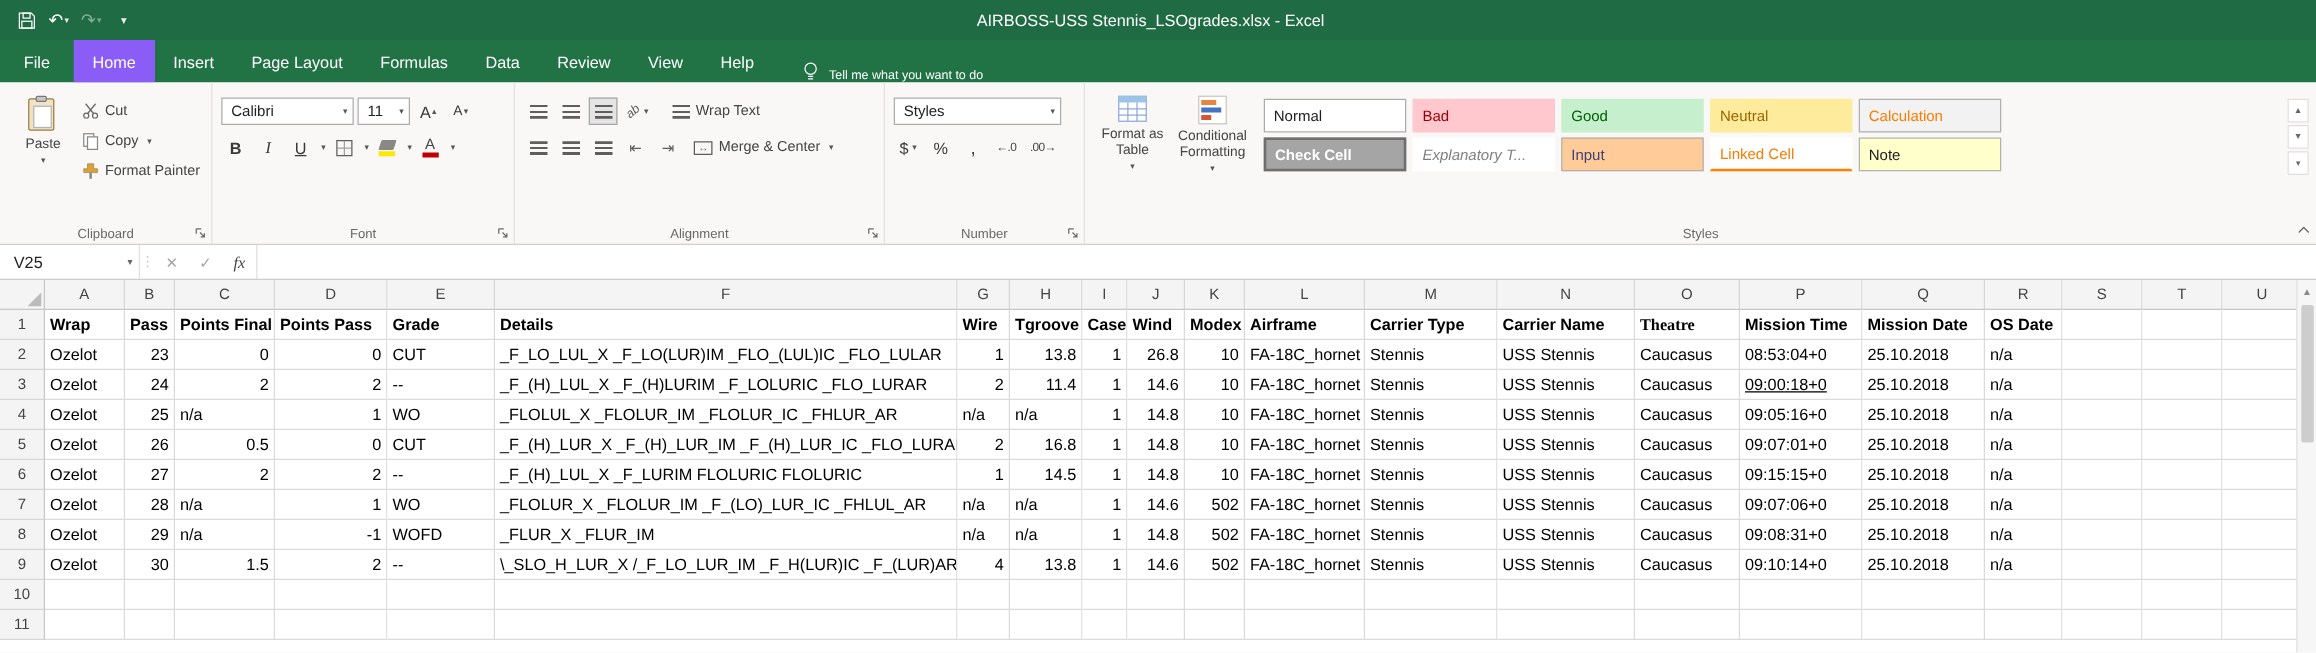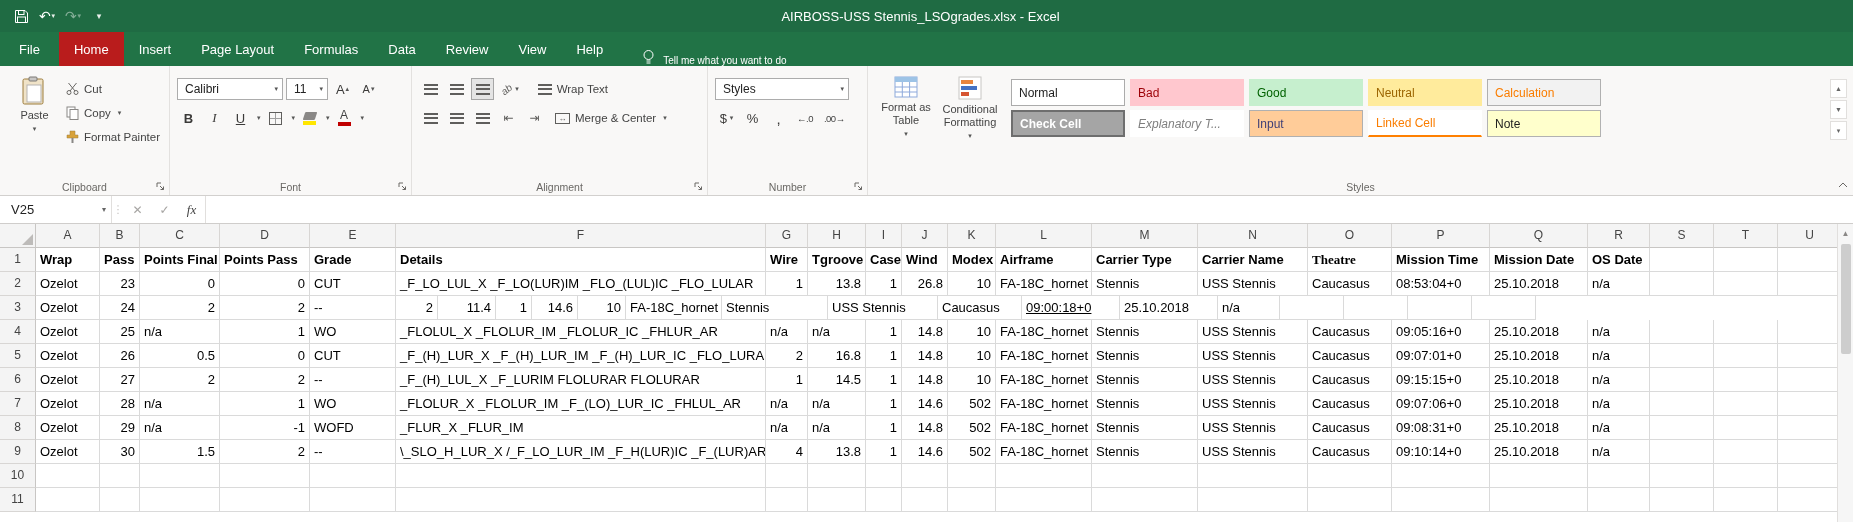--- a/index.html
+++ b/index.html
@@ -12,21 +12,21 @@
   .qat { display:flex; align-items:center; gap:4px; padding-left:10px; z-index:2; }
   .qbtn { min-width:22px; height:24px; display:inline-flex; align-items:center; justify-content:center; color:#fff; font-size:14px; gap:1px; }
   .qbtn .qdd { font-size:7px; opacity:.9; }
   .qbtn.dim { opacity:.45; }
   .tb-title { position:absolute; left:0; right:12px; text-align:center; font-size:13px; color:#fff; }
 
   
   .tabrow { height:34px; background:#217346; display:flex; align-items:stretch; color:#fff; }
   .tab { padding:0 15px; display:flex; align-items:center; font-size:13px; }
   .tab.file { padding:0 19px; }
-  .tab.active { background:#b91c1c; }
+  .tab.active { background:#8b5cf6; }
   .tellme { display:flex; align-items:flex-end; gap:8px; margin-left:24px; font-size:10px; }
 
   
   .ribbon { height:130px; background:#f9f8f7; border-bottom:1px solid #d2d0ce; display:flex; position:relative; }
   .rgroup { position:relative; border-right:1px solid #e3e1df; padding:5px 5px 18px 7px; display:flex; align-items:flex-start; }
   .rg-label { position:absolute; bottom:2px; left:0; right:0; text-align:center; font-size:10.5px; color:#6a6865; }
   .launcher { position:absolute; right:3px; bottom:3px; width:12px; height:12px; display:flex; align-items:center; justify-content:center; }
 
   .bigbtn { display:flex; flex-direction:column; align-items:center; width:58px; padding-top:5px; gap:3px; }
   .bb-label { font-size:11px; color:#444; text-align:center; line-height:13px; }
@@ -467,20 +467,21 @@
           <div class="cell" style="width: 64px;"></div>
           <div class="cell" style="width: 64px;"></div>
         </div>
         <div class="grid-row">
           <div class="row-h">3</div>
           <div class="cell" style="width: 64px;">Ozelot</div>
           <div class="cell num" style="width: 40px;">24</div>
           <div class="cell num" style="width: 80px;">2</div>
           <div class="cell num" style="width: 90px;">2</div>
           <div class="cell" style="width: 86px;">--</div>
+          <div class="cell" style="width: 370px;">_F_(H)_LUL_X _F_(H)LURIM _F_LOLURIC _FLO_LURAR</div>
           <div class="cell num" style="width: 42px;">2</div>
           <div class="cell num" style="width: 58px;">11.4</div>
           <div class="cell num" style="width: 36px;">1</div>
           <div class="cell num" style="width: 46px;">14.6</div>
           <div class="cell num" style="width: 48px;">10</div>
           <div class="cell" style="width: 96px;">FA-18C_hornet</div>
           <div class="cell" style="width: 106px;">Stennis</div>
           <div class="cell" style="width: 110px;">USS Stennis</div>
           <div class="cell" style="width: 84px;">Caucasus</div>
           <div class="cell" style="width: 98px; text-decoration: underline;">09:00:18+0</div>
@@ -541,21 +542,21 @@
           <div class="cell" style="width: 64px;"></div>
           <div class="cell" style="width: 64px;"></div>
         </div>
         <div class="grid-row">
           <div class="row-h">6</div>
           <div class="cell" style="width: 64px;">Ozelot</div>
           <div class="cell num" style="width: 40px;">27</div>
           <div class="cell num" style="width: 80px;">2</div>
           <div class="cell num" style="width: 90px;">2</div>
           <div class="cell" style="width: 86px;">--</div>
-          <div class="cell" style="width: 370px;">_F_(H)_LUL_X _F_LURIM FLOLURAR FLOLURAR</div>
+          <div class="cell" style="width: 370px;">_F_(H)_LUL_X _F_LURIM FLOLURIC FLOLURIC</div>
           <div class="cell num" style="width: 42px;">1</div>
           <div class="cell num" style="width: 58px;">14.5</div>
           <div class="cell num" style="width: 36px;">1</div>
           <div class="cell num" style="width: 46px;">14.8</div>
           <div class="cell num" style="width: 48px;">10</div>
           <div class="cell" style="width: 96px;">FA-18C_hornet</div>
           <div class="cell" style="width: 106px;">Stennis</div>
           <div class="cell" style="width: 110px;">USS Stennis</div>
           <div class="cell" style="width: 84px;">Caucasus</div>
           <div class="cell" style="width: 98px;">09:15:15+0</div>

